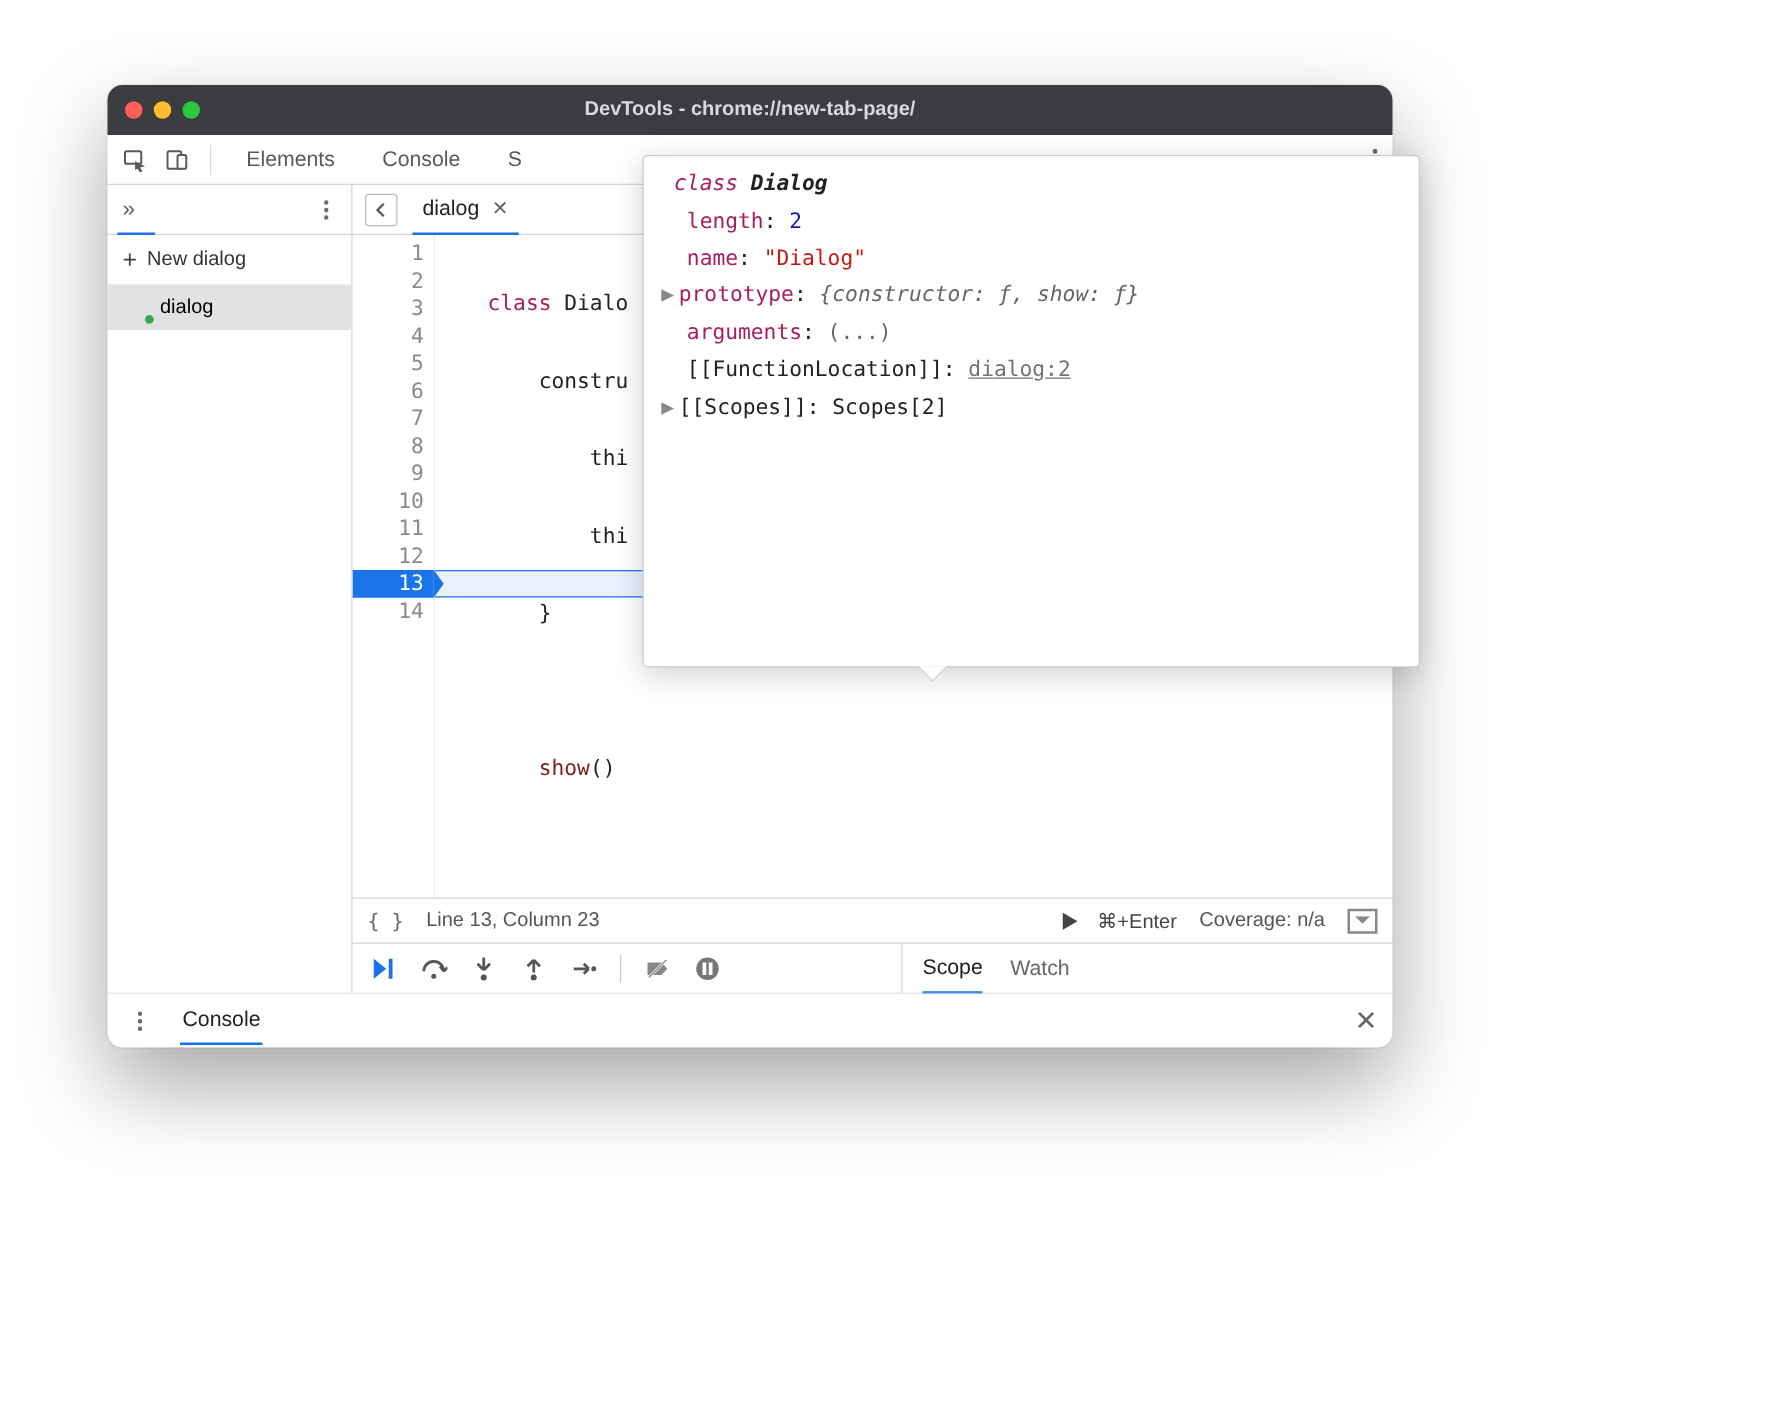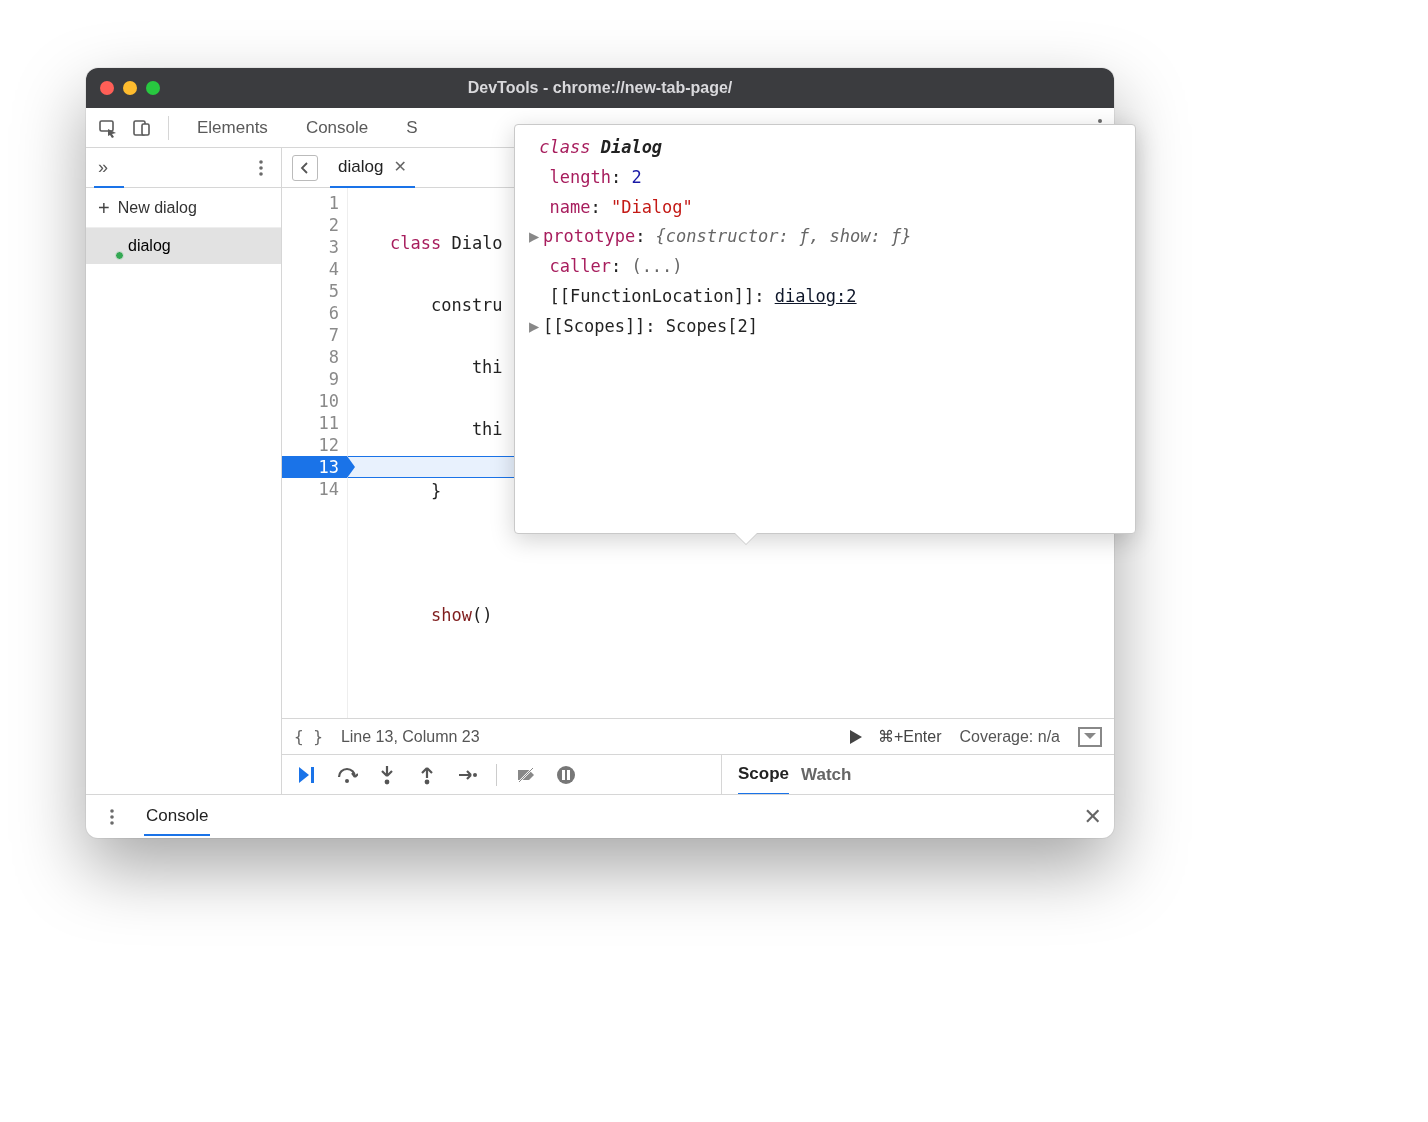--- a/index.html
+++ b/index.html
@@ -206,22 +206,22 @@
   }
   .debugleft {
     width: 440px; display:flex; align-items:center; gap:14px;
     padding-left:12px; border-right:1px solid #d6d6d6;
     color:#555;
   }
   .dbtn { width:26px; height:26px; display:flex; align-items:center; justify-content:center; cursor:pointer;}
   .dbtn svg { width:22px; height:22px; }
   .divider { width:1px; height:22px; background:#ccc; margin:0 2px;}
   .debugright {
-    flex:1; display:flex; align-items:center; gap:12px; padding-left:16px;
-    color:#666; font-size:17px;font-weight:bold;
+    flex:1; display:flex; align-items:center; gap:22px; padding-left:16px;
+    color:#666; font-size:17px;
   }
   .debugright .rtab { cursor:pointer; height:40px; display:flex; align-items:center;}
   .debugright .rtab.active { color:#222; border-bottom:2px solid #1a73e8;}
 
   
   .drawer {
     height:44px; border-top:1px solid #d6d6d6;
     display:flex; align-items:center; gap:18px;
     padding: 0 12px;
     flex:0 0 auto;
@@ -245,21 +245,21 @@
     padding: 8px 10px 8px 14px;
     line-height: 1.75;
     z-index: 50;
   }
   .popup .row { white-space: pre; }
   .popup .ital { font-style: italic; }
   .popup .pkey { color:#a71d5d; }
   .popup .pnum { color:#1a1aa6; }
   .popup .pstr { color:#c41a16; }
   .popup .pgray { color:#666; }
-  .popup .link { color:#0f172a; text-decoration: underline; cursor:pointer;}
+  .popup .link { color:#737373; text-decoration: underline; cursor:pointer;}
   .popup .tri { color:#888; display:inline-block; width:14px; }
   .popup::after{
     content:""; position:absolute; left:220px; bottom:-11px;
     width:0; height:0;
     border-left:11px solid transparent;
     border-right:11px solid transparent;
     border-top:11px solid #fff;
     filter: drop-shadow(0 1px 0 #c9c9c9);
   }
 
@@ -464,19 +464,19 @@
       </div>
       <span class="title">Console</span>
       <span class="close">✕</span>
     </div>
 
     <div class="popup">
       <div class="row"> <span class="pkey ital">class</span> <span class="ital" style="font-weight:600">Dialog</span></div>
       <div class="row">  <span class="pkey">length</span><span>: </span><span class="pnum">2</span></div>
       <div class="row">  <span class="pkey">name</span><span>: </span><span class="pstr">"Dialog"</span></div>
       <div class="row"><span class="tri">▶</span><span class="pkey">prototype</span><span>: </span><span class="pgray ital">{constructor: ƒ, show: ƒ}</span></div>
-      <div class="row">  <span class="pkey">caller</span><span>: </span><span class="pgray">(...)</span></div>
+      <div class="row">  <span class="pkey">arguments</span><span>: </span><span class="pgray">(...)</span></div>
       <div class="row">  <span>[[FunctionLocation]]</span><span>: </span><span class="link">dialog:2</span></div>
       <div class="row"><span class="tri">▶</span><span>[[Scopes]]</span><span>: </span><span>Scopes[2]</span></div>
     </div>
 
   </div>
 </div>
 
 </body></html>

